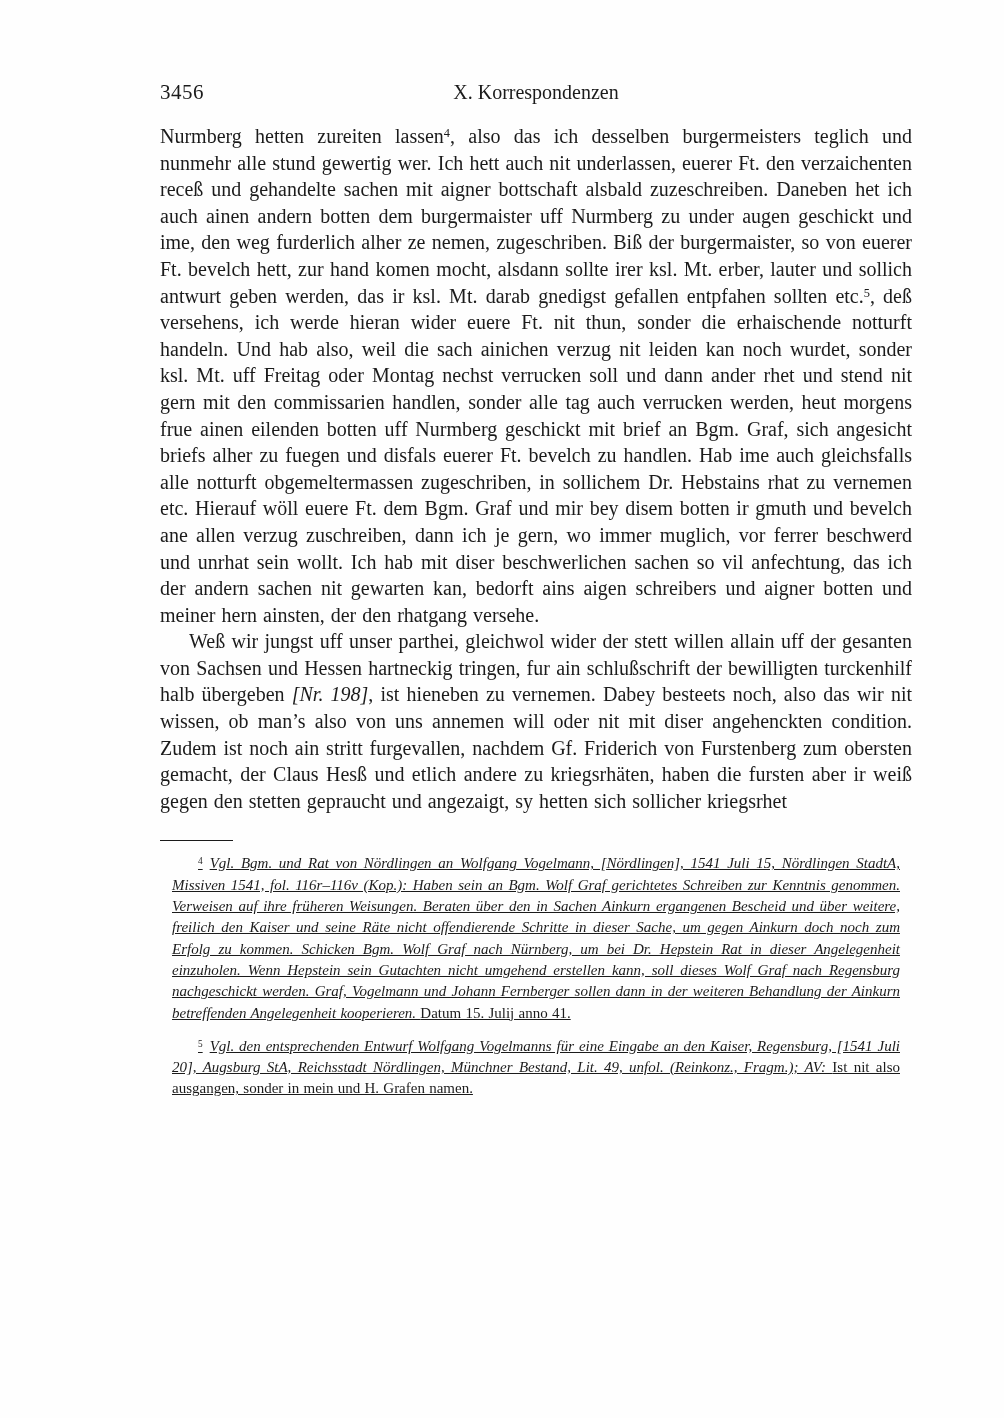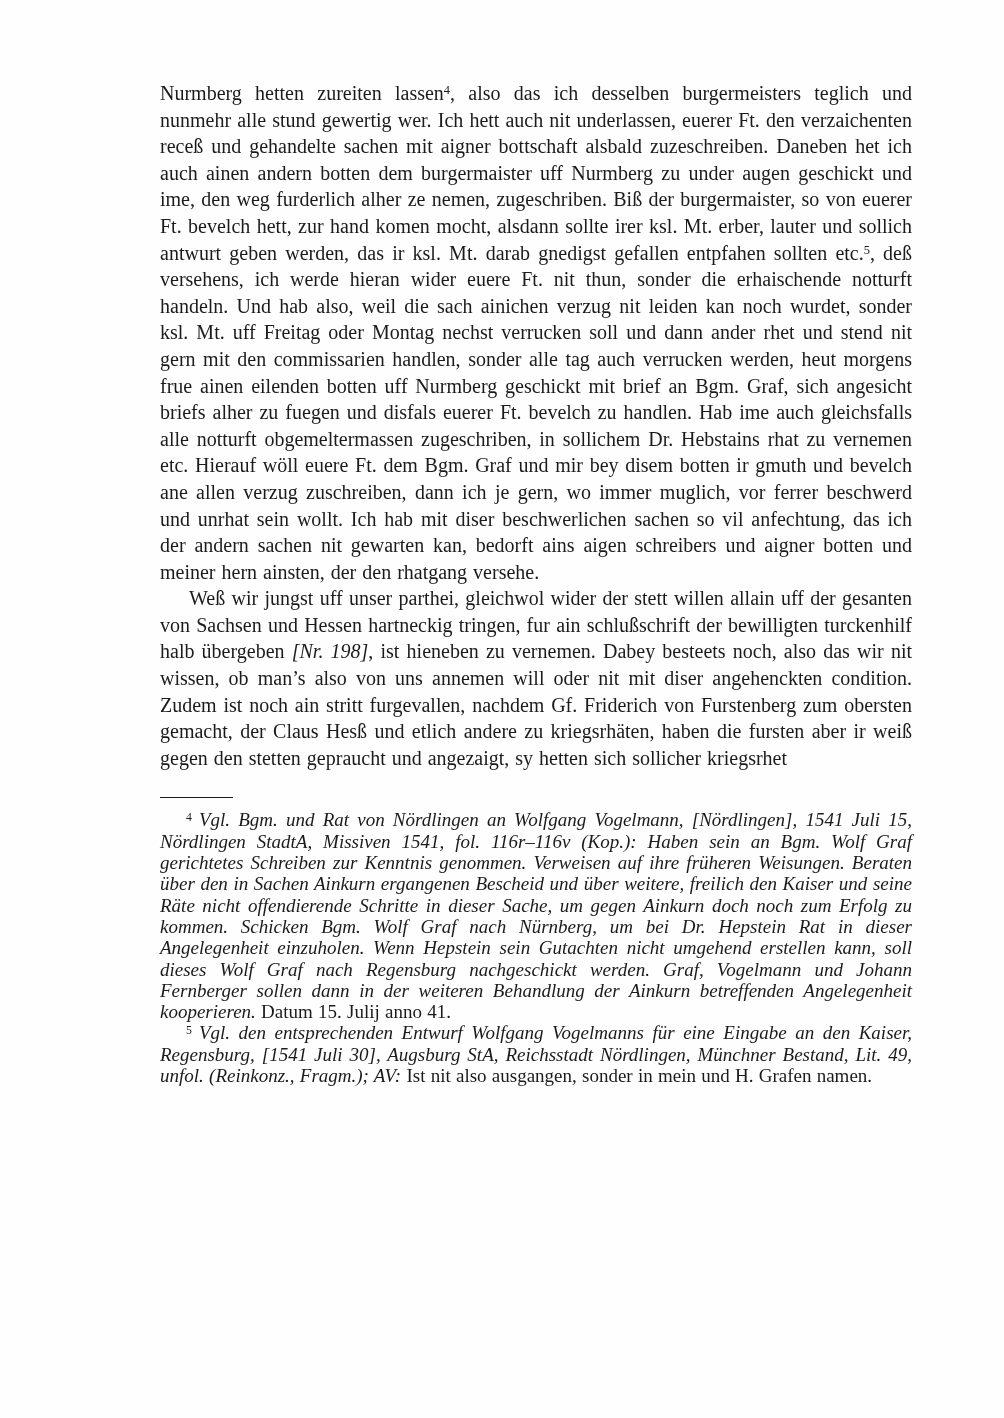--- a/index.html
+++ b/index.html
@@ -62,44 +62,49 @@
   .it {
     font-style: italic;
   }
   .fn-sep {
     width: 73px;
     height: 0;
     border-top: 1.6px solid #1b1b1b;
     margin: 26px 0 11px 0;
   }
   .footnotes p.footnote {
-    margin: 0;
-    font-size: 19px;
+    margin: 12px;
+    font-size: 15px;
     line-height: 21.3px;
     text-align: justify;
     text-indent: 26px;
     word-spacing: 0.5px;
+    text-decoration: underline;
   }
   .fn-marker {
     margin-right: 7px;
   }
 </style>
 </head>
 <body>
 
 <div class="page">
   <div class="content">
 
+    <div class="header-row">
+      <span class="page-number">3456</span>
+      <span class="running-title">X. Korrespondenzen</span>
+    </div>
 
     <div class="main">
         <p class="para"><span>Nurmberg hetten zureiten lassen</span><span class="sup">4</span><span>, also das ich desselben burgermeisters teglich und nunmehr alle stund gewertig wer. Ich hett auch nit underlassen, euerer Ft. den verzaichenten receß und gehandelte sachen mit aigner bottschaft alsbald zuzeschreiben. Daneben het ich auch ainen andern botten dem burgermaister uff Nurmberg zu under augen geschickt und ime, den weg furderlich alher ze nemen, zugeschriben. Biß der burgermaister, so von euerer Ft. bevelch hett, zur hand komen mocht, alsdann sollte irer ksl. Mt. erber, lauter und sollich antwurt geben werden, das ir ksl. Mt. darab gnedigst gefallen entpfahen sollten etc.</span><span class="sup">5</span><span>, deß versehens, ich werde hieran wider euere Ft. nit thun, sonder die erhaischende notturft handeln. Und hab also, weil die sach ainichen verzug nit leiden kan noch wurdet, sonder ksl. Mt. uff Freitag oder Montag nechst verrucken soll und dann ander rhet und stend nit gern mit den commissarien handlen, sonder alle tag auch verrucken werden, heut morgens frue ainen eilenden botten uff Nurmberg geschickt mit brief an Bgm. Graf, sich angesicht briefs alher zu fuegen und disfals euerer Ft. bevelch zu handlen. Hab ime auch gleichsfalls alle notturft obgemeltermassen zugeschriben, in sollichem Dr. Hebstains rhat zu vernemen etc. Hierauf wöll euere Ft. dem Bgm. Graf und mir bey disem botten ir gmuth und bevelch ane allen verzug zuschreiben, dann ich je gern, wo immer muglich, vor ferrer beschwerd und unrhat sein wollt. Ich hab mit diser beschwerlichen sachen so vil anfechtung, das ich der andern sachen nit gewarten kan, bedorft ains aigen schreibers und aigner botten und meiner hern ainsten, der den rhatgang versehe.</span></p>
         <p class="para indent"><span>Weß wir jungst uff unser parthei, gleichwol wider der stett willen allain uff der gesanten von Sachsen und Hessen hartneckig tringen, fur ain schlußschrift der bewilligten turckenhilf halb übergeben </span><span class="it">[Nr. 198]</span><span>, ist hieneben zu vernemen. Dabey besteets noch, also das wir nit wissen, ob man’s also von uns annemen will oder nit mit diser angehenckten condition. Zudem ist noch ain stritt furgevallen, nachdem Gf. Friderich von Furstenberg zum obersten gemacht, der Claus Hesß und etlich andere zu kriegsrhäten, haben die fursten aber ir weiß gegen den stetten gepraucht und angezaigt, sy hetten sich sollicher kriegsrhet</span></p>
       </div>
 
     <div class="fn-sep"></div>
 
     <div class="footnotes">
         <p class="footnote"><span class="sup fn-marker">4</span><span class="it">Vgl. Bgm. und Rat von Nördlingen an Wolfgang Vogelmann, [Nördlingen], 1541 Juli 15, Nördlingen StadtA, Missiven 1541, fol. 116r–116v (Kop.): Haben sein an Bgm. Wolf Graf gerichtetes Schreiben zur Kenntnis genommen. Verweisen auf ihre früheren Weisungen. Beraten über den in Sachen Ainkurn ergangenen Bescheid und über weitere, freilich den Kaiser und seine Räte nicht offendierende Schritte in dieser Sache, um gegen Ainkurn doch noch zum Erfolg zu kommen. Schicken Bgm. Wolf Graf nach Nürnberg, um bei Dr. Hepstein Rat in dieser Angelegenheit einzuholen. Wenn Hepstein sein Gutachten nicht umgehend erstellen kann, soll dieses Wolf Graf nach Regensburg nachgeschickt werden. Graf, Vogelmann und Johann Fernberger sollen dann in der weiteren Behandlung der Ainkurn betreffenden Angelegenheit kooperieren. </span><span>Datum 15. Julij anno 41.</span></p>
-        <p class="footnote"><span class="sup fn-marker">5</span><span class="it">Vgl. den entsprechenden Entwurf Wolfgang Vogelmanns für eine Eingabe an den Kaiser, Regensburg, [1541 Juli 30], Augsburg StA, Reichsstadt Nördlingen, Münchner Bestand, Lit. 49, unfol. (Reinkonz., Fragm.); AV: </span><span>Ist nit also ausgangen, sonder in mein und H. Grafen namen.</span></p>
+        <p class="footnote"><span class="sup fn-marker">5</span><span class="it">Vgl. den entsprechenden Entwurf Wolfgang Vogelmanns für eine Eingabe an den Kaiser, Regensburg, [1541 Juli 20], Augsburg StA, Reichsstadt Nördlingen, Münchner Bestand, Lit. 49, unfol. (Reinkonz., Fragm.); AV: </span><span>Ist nit also ausgangen, sonder in mein und H. Grafen namen.</span></p>
       </div>
 
   </div>
 </div>
 
 </body></html>

